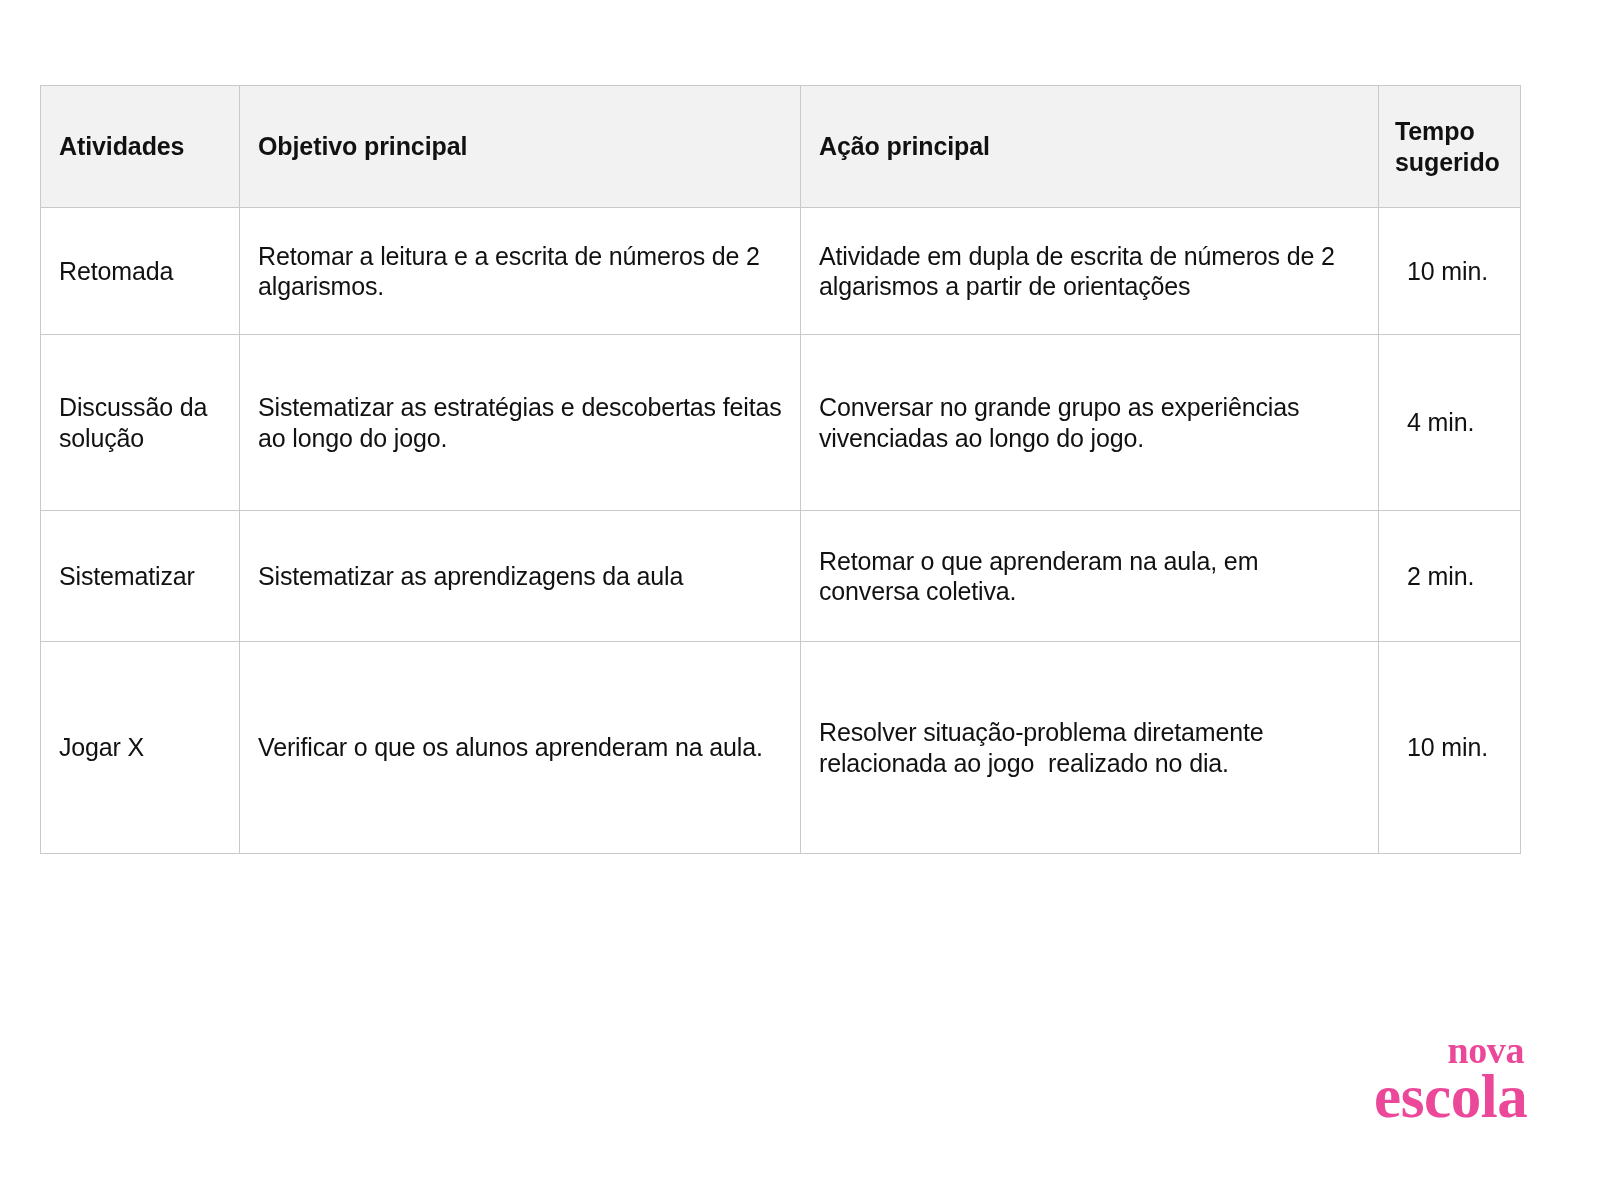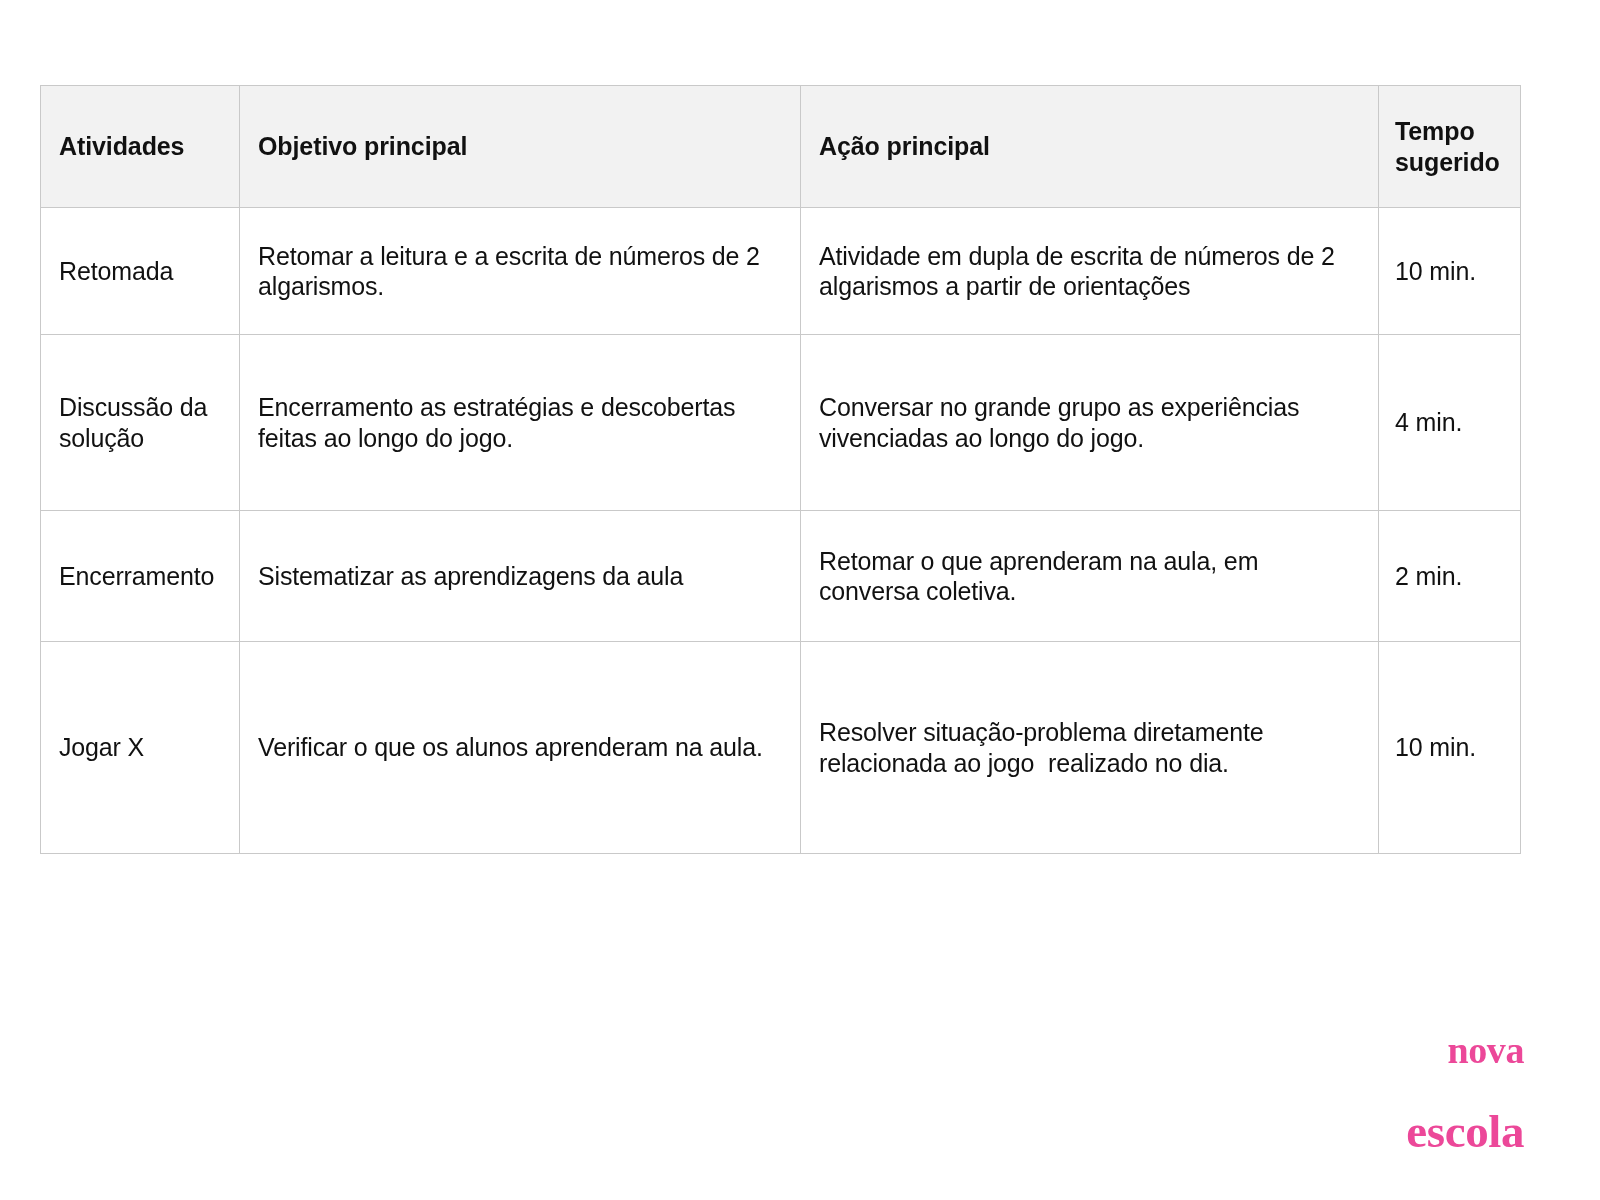--- a/index.html
+++ b/index.html
@@ -65,21 +65,21 @@
     font-size: 25px;
     font-weight: normal;
     line-height: 1.22;
     letter-spacing: -0.15px;
   }
 
   .plan-table tbody td.cell-atividade {
     padding-left: 18px;
   }
   .plan-table tbody td.cell-tempo {
-    padding-left: 16px;
+    padding-left: 28px;
     padding-right: 10px;
     white-space: nowrap;
     margin-left: 40px;
   }
 
   .r1 td { height: 126px; }
   .r2 td { height: 130px; }
   .r3 td { height: 175px; }
   .r4 td { height: 130px; }
   .r5 td { height: 211px; }
@@ -99,21 +99,21 @@
     font-family: "Liberation Serif", serif;
     font-weight: bold;
     font-size: 40px;
     line-height: 0.96;
     color: #ec4899;
     letter-spacing: -0.4px;
     user-select: none;
   }
   .brand-logo .logo-line { display: block; }
   .brand-logo .logo-line-1 { font-size: 38px; }
-  .brand-logo .logo-line-2 { font-size: 47px; margin-top: 41px; }
+  .brand-logo .logo-line-2 { font-size: 61px; }
 </style>
 </head>
 <body>
 
 <div class="page">
 
   <table class="plan-table">
     <colgroup>
       <col class="c-atividades">
       <col class="c-objetivo">
@@ -152,33 +152,33 @@
           <span class="cell-text">10 min.</span>
         </td>
       </tr>
 
 
       <tr class="r3">
         <td class="cell-atividade">
           <span class="cell-text">Discussão da solução</span>
         </td>
         <td class="cell-objetivo">
-          <span class="cell-text">Encerramento as estratégias e descobertas feitas ao longo do jogo.</span>
+          <span class="cell-text">Sistematizar as estratégias e descobertas feitas ao longo do jogo.</span>
         </td>
         <td class="cell-acao">
           <span class="cell-text">Conversar no grande grupo as experiências vivenciadas ao longo do jogo.</span>
         </td>
         <td class="cell-tempo">
           <span class="cell-text">4 min.</span>
         </td>
       </tr>
 
       <tr class="r4">
         <td class="cell-atividade">
-          <span class="cell-text">Encerramento</span>
+          <span class="cell-text">Sistematizar</span>
         </td>
         <td class="cell-objetivo">
           <span class="cell-text">Sistematizar as aprendizagens da aula</span>
         </td>
         <td class="cell-acao">
           <span class="cell-text">Retomar o que aprenderam na aula, em conversa coletiva.</span>
         </td>
         <td class="cell-tempo">
           <span class="cell-text">2 min.</span>
         </td>

